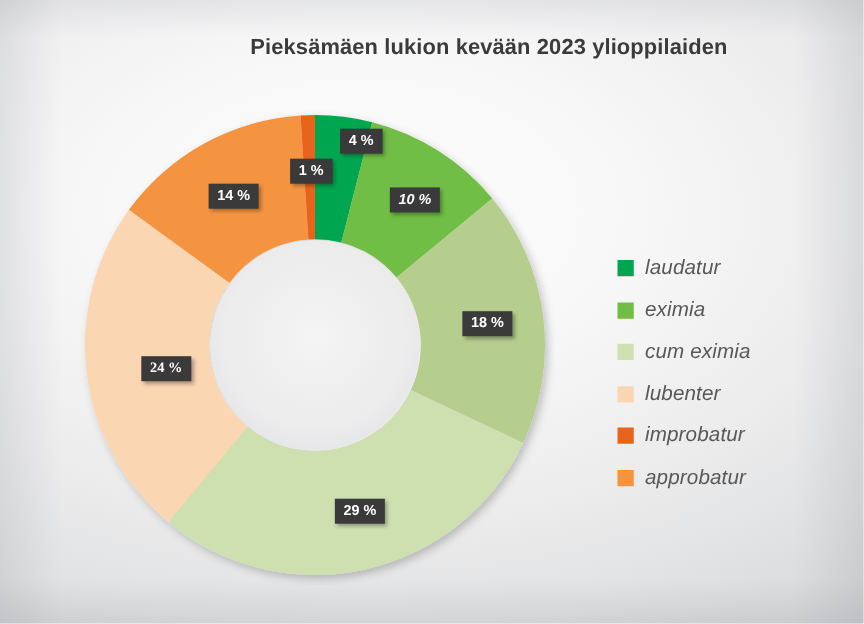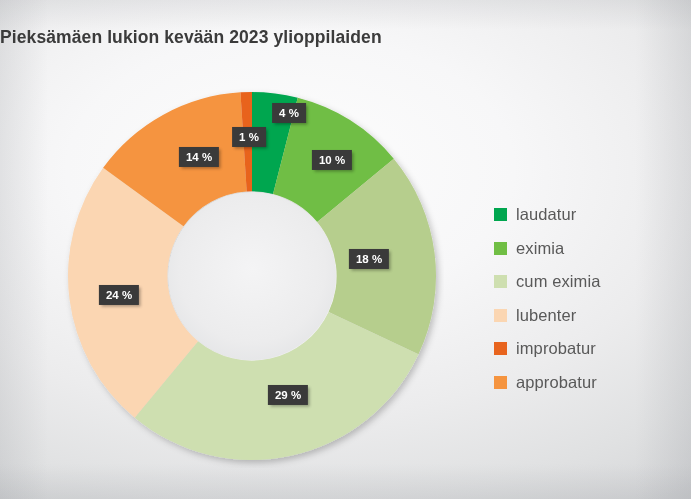--- a/index.html
+++ b/index.html
@@ -37,21 +37,21 @@
       linear-gradient(to bottom, rgba(150,153,158,.16) 0%, rgba(150,153,158,0) 6%,
                                  rgba(150,153,158,0) 93%, rgba(150,153,158,.20) 100%);
   }
 
   
   #chart-title {
     position: absolute;
     left: 0;
     top: 24px;
     width: 582px;
-    text-align: left;
+    text-align: right;
     font-size: 17.5px;
     font-weight: bold;
     line-height: 1.55;
     color: #3b3b3b;
     letter-spacing: .1px;
     z-index: 5;
   }
   #chart-title .tline { display: block; white-space: pre; }
 
   
@@ -79,20 +79,21 @@
     line-height: 1.05;
   }
 
   
   #legend {
     position: absolute;
     left: 494px;
     top: 198px;
     width: 150px;
     z-index: 5;
+    font-style: italic;
   }
   .legend-row {
     display: flex;
     align-items: center;
     height: 33.5px;
   }
   .legend-swatch {
     width: 13px;
     height: 13px;
     flex: 0 0 13px;
@@ -141,25 +142,25 @@
                L 186.68541042703885 107.5270177058311 A 84.64 84.64 0 0 0 123.52480159610444 142.24985624596508 Z" fill="#F5943F"></path>
           <path d="M 180.4465444066062 8.36308196919802 A 184 184 0 0 1 191.99999999999997 8
                L 191.99999999999997 107.36 A 84.64 84.64 0 0 0 186.68541042703885 107.5270177058311 Z" fill="#E8641E"></path>
         </g>
       <circle cx="192" cy="192" r="84" fill="url(#holeShade)"></circle>
     </svg>
   </div>
 
   <div id="labels-layer">
       <div class="data-label" style="left: 289px; top: 113px;">4 %</div>
-      <div class="data-label" style="left: 332px; top: 160px;">10 %</div>
-      <div class="data-label" style="left: 369px; top: 259px;">18 %</div>
-      <div class="data-label" style="left: 288px; top: 395px;">29 %</div>
-      <div class="data-label" style="left: 119px; top: 295px;">24 %</div>
-      <div class="data-label" style="left: 199px; top: 157px;">14 %</div>
+      <div class="data-label" style="left: 332px; top: 160px; font-style: italic;">10 %</div>
+      <div class="data-label" style="left: 390px; top: 259px;">18 %</div>
+      <div class="data-label" style="left: 288px; top: 409px;">29 %</div>
+      <div class="data-label" style="left: 133px; top: 295px; font-family: Liberation Serif, serif;">24 %</div>
+      <div class="data-label" style="left: 187px; top: 157px;">14 %</div>
       <div class="data-label" style="left: 249px; top: 137px;">1 %</div>
     </div>
 
   <div id="legend">
       <div class="legend-row">
         <span class="legend-swatch" style="background: rgb(0, 166, 79);"></span>
         <span class="legend-label">laudatur</span>
       </div>
       <div class="legend-row">
         <span class="legend-swatch" style="background: rgb(112, 190, 68);"></span>

